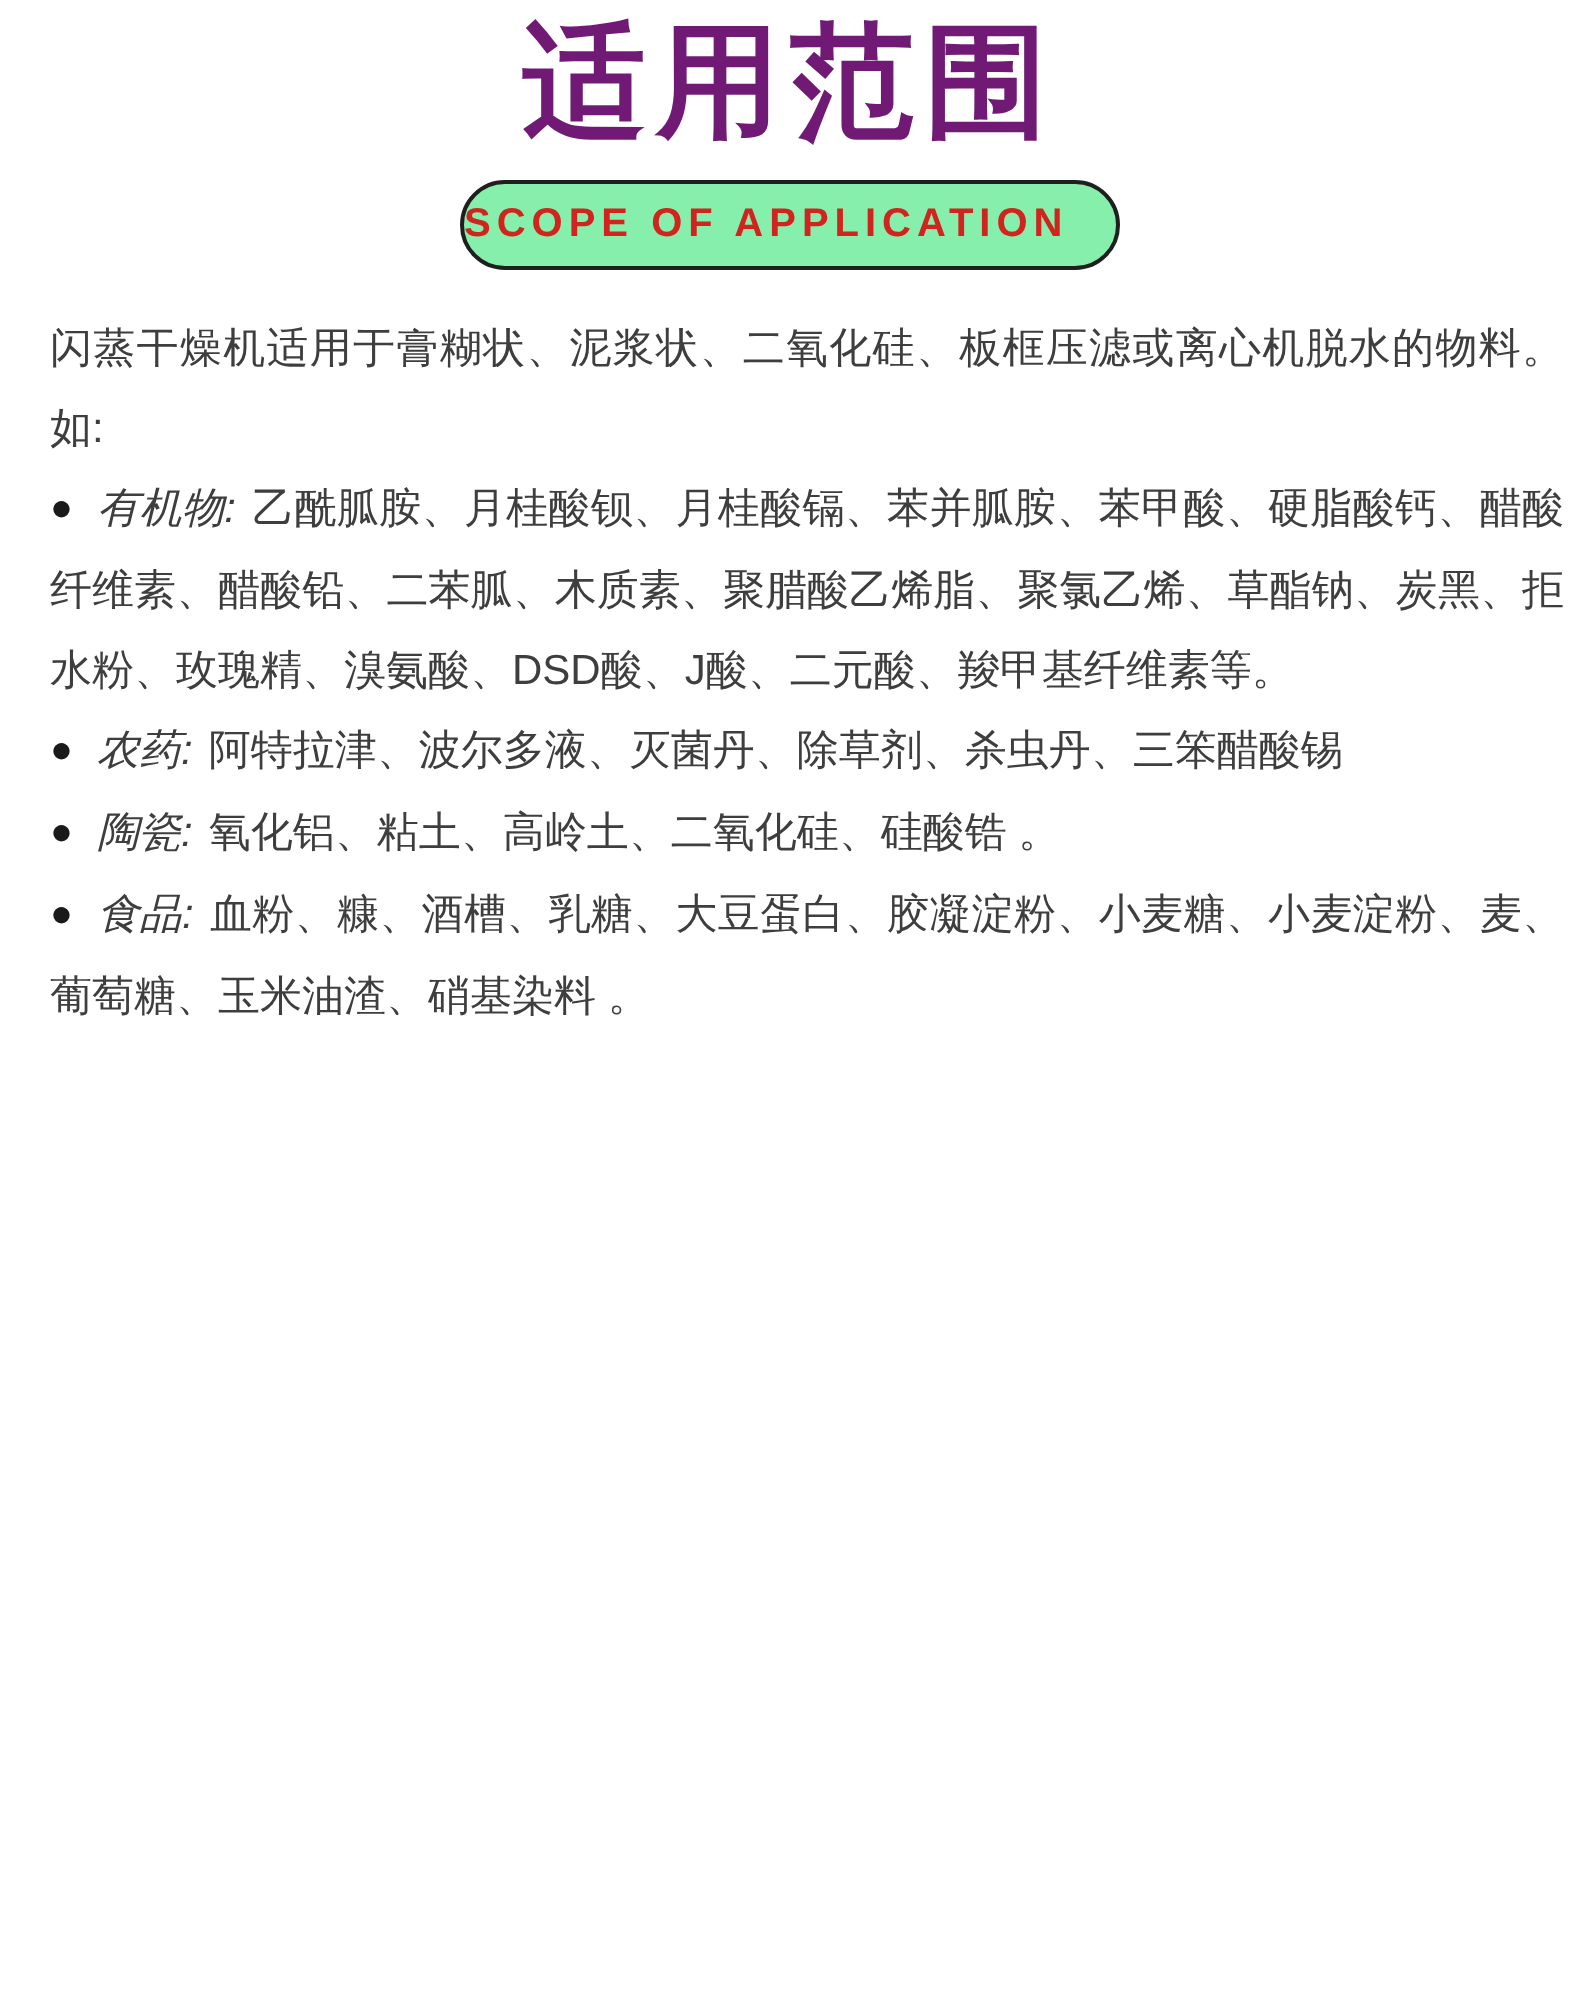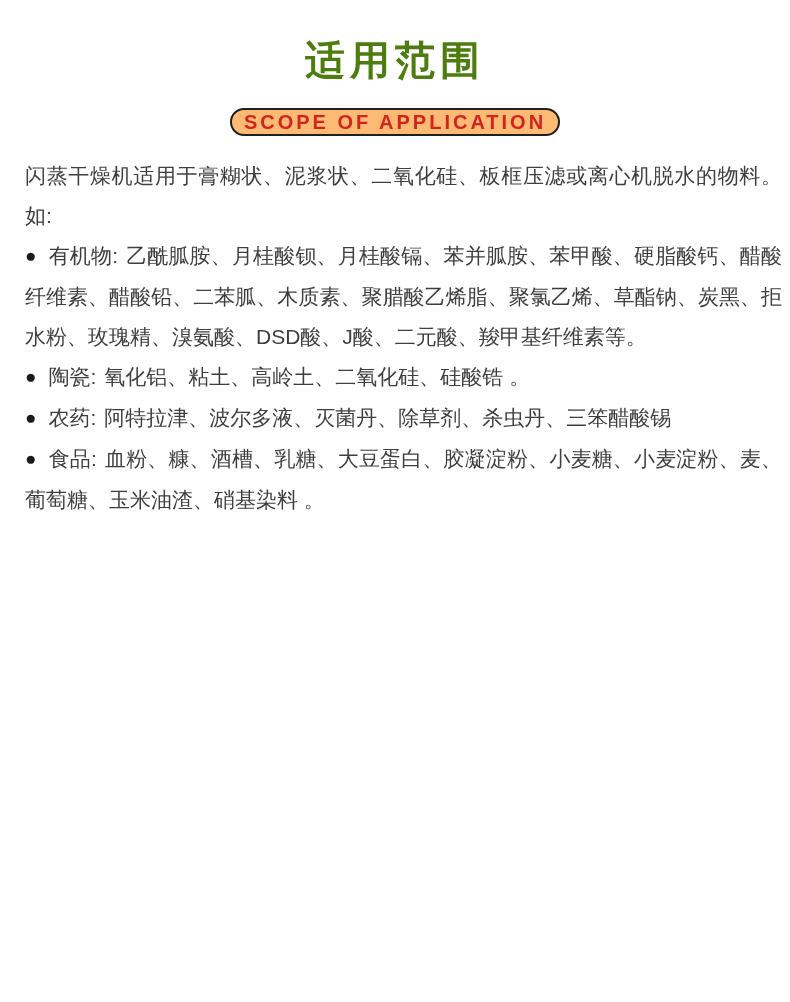--- a/index.html
+++ b/index.html
@@ -9,38 +9,37 @@
     font-family: "Liberation Sans", "DejaVu Sans", sans-serif;
   }
   .page {
     position: relative;
     width: 790px;
     height: 1002px;
     background: #ffffff;
     overflow: hidden;
   }
   .title {
-    margin-top: 22px;
+    margin-top: 4px;
     text-align: center;
-    font-size: 40px;
+    font-size: 62px;
     font-weight: 900;
     letter-spacing: 5px;
-    color: #4d7c0f;
+    color: #701a75;
     line-height: 76px;
   }
   .subtitle-pill {
     width: 330px;
-    height: 28px;
+    height: 45px;
     margin: 10px auto 0 auto;
     border: 2px solid #1f1f1f;
     border-radius: 23px;
     display: flex;
     align-items: center;
-    justify-content: center;
-    background: #fdba74;
+    background: #86efac;
   }
   .subtitle-text {
     color: #d2241e;
     font-size: 20px;
     font-weight: bold;
     letter-spacing: 3px;
     white-space: nowrap;
   }
   .body {
     margin: 20px 8px 0 25px;
@@ -50,21 +49,21 @@
     text-align: justify;
   }
   .para { margin: 0; }
   .bullet {
     color: #1a1a1a;
     font-size: 19px;
     margin-right: 12px;
     position: relative;
     top: -1px;
   }
-  .cat-label { margin-right: 8px; }
+  .cat-label { margin-right: 8px; font-style: italic; }
 </style>
 </head>
 <body>
 
 <div class="page">
 
   <h1 class="title">适用范围</h1>
 
   <div class="subtitle-pill">
     <span class="subtitle-text">SCOPE OF APPLICATION</span>
@@ -72,20 +71,20 @@
 
   <div class="body">
 
     <p class="para">闪蒸干燥机适用于膏糊状、泥浆状、二氧化硅、板框压滤或离心机脱水的物料。如:</p>
 
     <p class="para"><span class="bullet">●</span><span class="cat-label">有机物:</span><span>乙酰胍胺、月桂酸钡、月桂酸镉、苯并胍胺、苯甲酸、硬脂酸钙、醋酸纤维素、醋酸铅、二苯胍、木质素、聚腊酸乙烯脂、聚氯乙烯、草酯钠、炭黑、拒水粉、玫瑰精、溴氨酸、DSD酸、J酸、二元酸、羧甲基纤维素等。</span></p>
 
 
 
 
+    <p class="para"><span class="bullet">●</span><span class="cat-label">农药:</span><span>阿特拉津、波尔多液、灭菌丹、除草剂、杀虫丹、三笨醋酸锡</span></p>
+
     <p class="para"><span class="bullet">●</span><span class="cat-label">陶瓷:</span><span>氧化铝、粘土、高岭土、二氧化硅、硅酸锆 。</span></p>
-
-    <p class="para"><span class="bullet">●</span><span class="cat-label">农药:</span><span>阿特拉津、波尔多液、灭菌丹、除草剂、杀虫丹、三笨醋酸锡</span></p>
 
     <p class="para"><span class="bullet">●</span><span class="cat-label">食品:</span><span>血粉、糠、酒槽、乳糖、大豆蛋白、胶凝淀粉、小麦糖、小麦淀粉、麦、葡萄糖、玉米油渣、硝基染料 。</span></p>
 
   </div>
 </div>
 
 </body></html>

